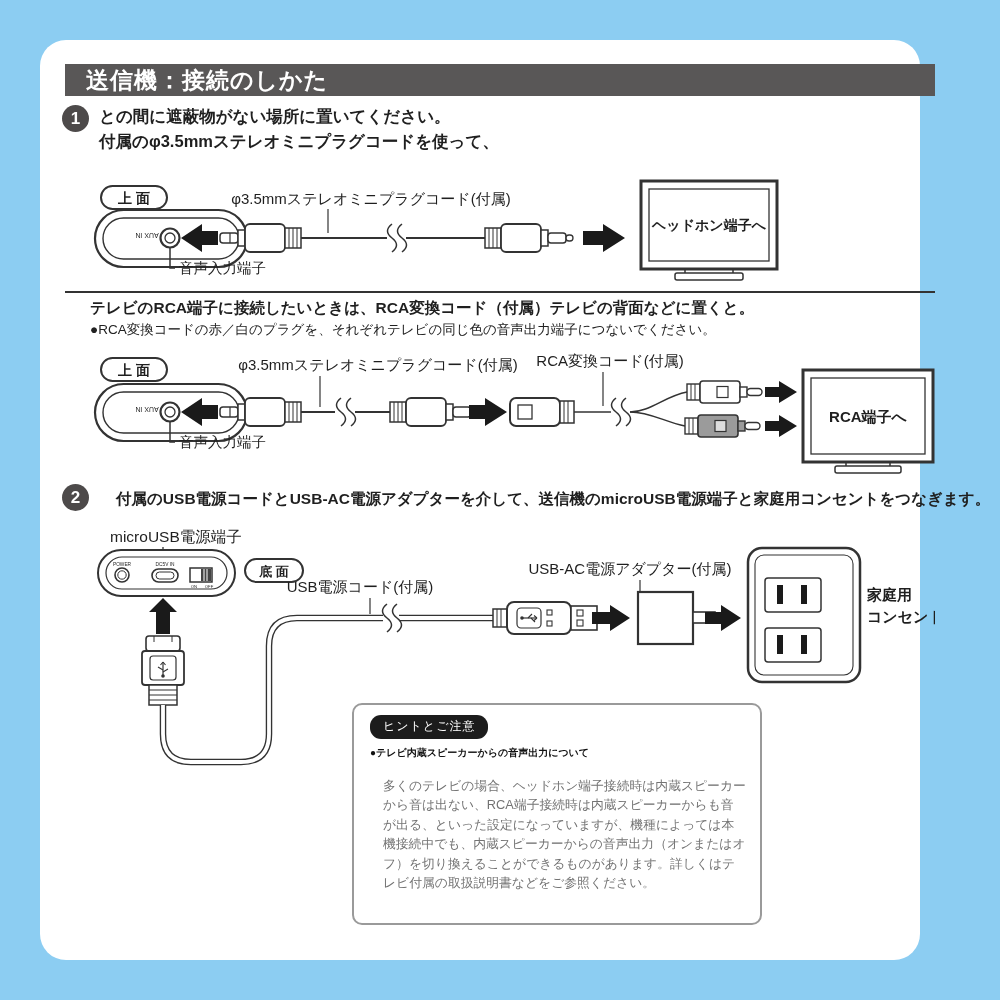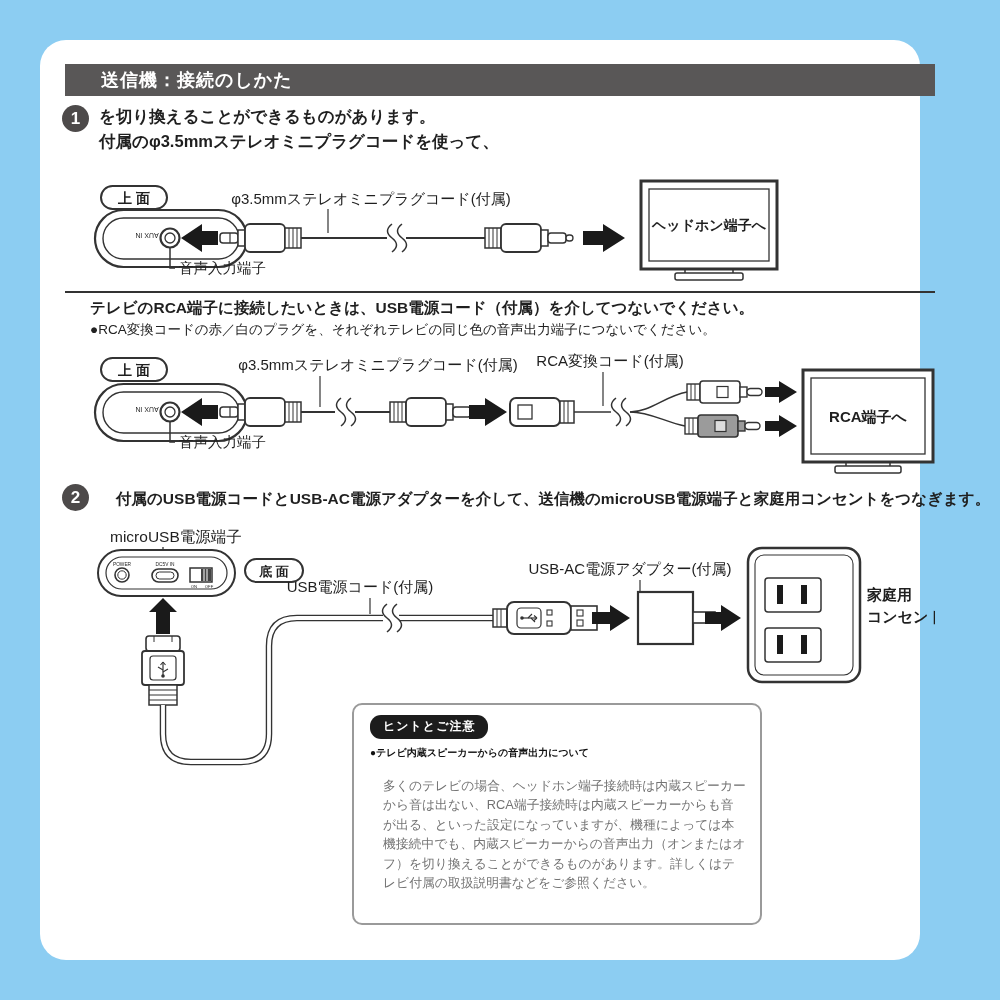--- a/index.html
+++ b/index.html
@@ -1,48 +1,48 @@
 <!DOCTYPE html>
 <html><head>
 <meta charset="utf-8">
 <style>
   * { margin:0; padding:0; box-sizing:border-box; }
   html,body { width:1000px; height:1000px; }
   body { background:#8ccdf2; font-family:"Liberation Sans", sans-serif; position:relative; }
   #panel { position:absolute; left:40px; top:40px; width:880px; height:920px; background:#ffffff; border-radius:26px; }
   .abs { position:absolute; }
   #header-bar { left:65px; top:64px; width:870px; height:32px; background:#595757; }
-  #header-bar span { display:block; color:#fff; font-weight:bold; font-size:18px; line-height:32px; padding-left:36px; letter-spacing:1px; }
+  #header-bar span { display:block; color:#fff; font-weight:bold; font-size:23px; line-height:32px; padding-left:21px; letter-spacing:1px; }
   .step-badge { width:27px; height:27px; border-radius:50%; background:#4d4a4a; color:#fff; font-size:17px; font-weight:bold; text-align:center; line-height:27px; }
   .step-text { font-weight:bold; color:#1f1f1f; font-size:16.5px; line-height:25px; }
   .note-bold { font-weight:bold; color:#1f1f1f; font-size:15.5px; }
   .note-small { color:#222; font-size:13.5px; }
   .divider { left:65px; top:291px; width:870px; height:2px; background:#333; }
   svg text { font-family:"Liberation Sans", sans-serif; fill:#1f1f1f; }
   svg .lbl { font-size:15px; }
   svg .bold { font-weight:bold; }
   svg .ln { stroke:#333; fill:none; }
   #hint-box { left:352px; top:703px; width:410px; height:222px; background:#fff; border:2px solid #9a9a9a; border-radius:10px; }
-  #hint-badge { display:inline-block; margin:10px 0 0 16px; background:#1c1c1c; color:#fff; font-size:12px; font-weight:bold; padding:3px 13px 4px; border-radius:11px; letter-spacing:1px; }
+  #hint-badge { display:inline-block; margin:10px 0 0 16px; background:#1c1c1c; color:#fff; font-size:12px; font-weight:normal; padding:3px 13px 4px; border-radius:11px; letter-spacing:1px; }
   #hint-title { margin:7px 16px 16px; font-size:10px; font-weight:bold; color:#111; }
   .hint-body { margin:2px 14px 0 16px; padding-left:13px; font-size:12.8px; line-height:1.52; color:#737373; }
   .hint-item { margin:5px 14px 0 16px; padding-left:13px; text-indent:-13px; font-size:12.8px; line-height:1.52; color:#333; }
 </style>
 </head>
 <body>
 
 <div id="panel" class="abs"></div>
 
 <div id="header-bar" class="abs">
   <span>送信機：接続のしかた</span>
 </div>
 
 <div class="abs step-badge" style="left:62px; top:105px;">1</div>
 <div class="abs" style="left:99px; top:104px;">
-  <div class="step-text">を切り換えることができるものがあります。</div>
+  <div class="step-text">との間に遮蔽物がない場所に置いてください。</div>
   <div class="step-text">付属のφ3.5mmステレオミニプラグコードを使って、</div>
 </div>
 
 <svg class="abs" style="left:65px; top:178px;" width="870" height="122" viewBox="0 0 870 122">
   <g>
     <rect x="36" y="8" width="66" height="23" rx="11.5" fill="#fff" stroke="#333" stroke-width="2"></rect>
     <text x="69" y="25" text-anchor="middle" font-size="14" class="bold">上 面</text>
   </g>
   <g>
     <rect x="30" y="32" width="152" height="57" rx="28.5" fill="#fff" stroke="#333" stroke-width="2.2"></rect>
@@ -89,21 +89,21 @@
     <rect x="584" y="11" width="120" height="72" fill="#fff" stroke="#333" stroke-width="1.3"></rect>
     <text x="644" y="52" text-anchor="middle" font-size="14" class="bold">ヘッドホン端子へ</text>
     <line x1="620" y1="91" x2="620" y2="95" class="ln" stroke-width="1.5"></line>
     <line x1="668" y1="91" x2="668" y2="95" class="ln" stroke-width="1.5"></line>
     <rect x="610" y="95" width="68" height="7" rx="2" fill="#fff" stroke="#333" stroke-width="1.5"></rect>
   </g>
 </svg>
 
 <div class="divider abs"></div>
 
-<div class="abs note-bold" style="left:90px; top:298px;">テレビのRCA端子に接続したいときは、USB電源コード（付属）を介してつないでください。</div>
+<div class="abs note-bold" style="left:90px; top:298px;">テレビのRCA端子に接続したいときは、RCA変換コード（付属）テレビの背面などに置くと。</div>
 <div class="abs note-small" style="left:90px; top:321px;">●RCA変換コードの赤／白のプラグを、それぞれテレビの同じ色の音声出力端子につないでください。</div>
 
 <svg class="abs" style="left:65px; top:348px;" width="870" height="132" viewBox="0 0 870 132">
   <g>
     <rect x="36" y="10" width="66" height="23" rx="11.5" fill="#fff" stroke="#333" stroke-width="2"></rect>
     <text x="69" y="27" text-anchor="middle" font-size="14" class="bold">上 面</text>
   </g>
   <g>
     <rect x="30" y="36" width="152" height="57" rx="28.5" fill="#fff" stroke="#333" stroke-width="2.2"></rect>
     <rect x="38" y="44" width="136" height="41" rx="20.5" fill="#fff" stroke="#333" stroke-width="1.4"></rect>

